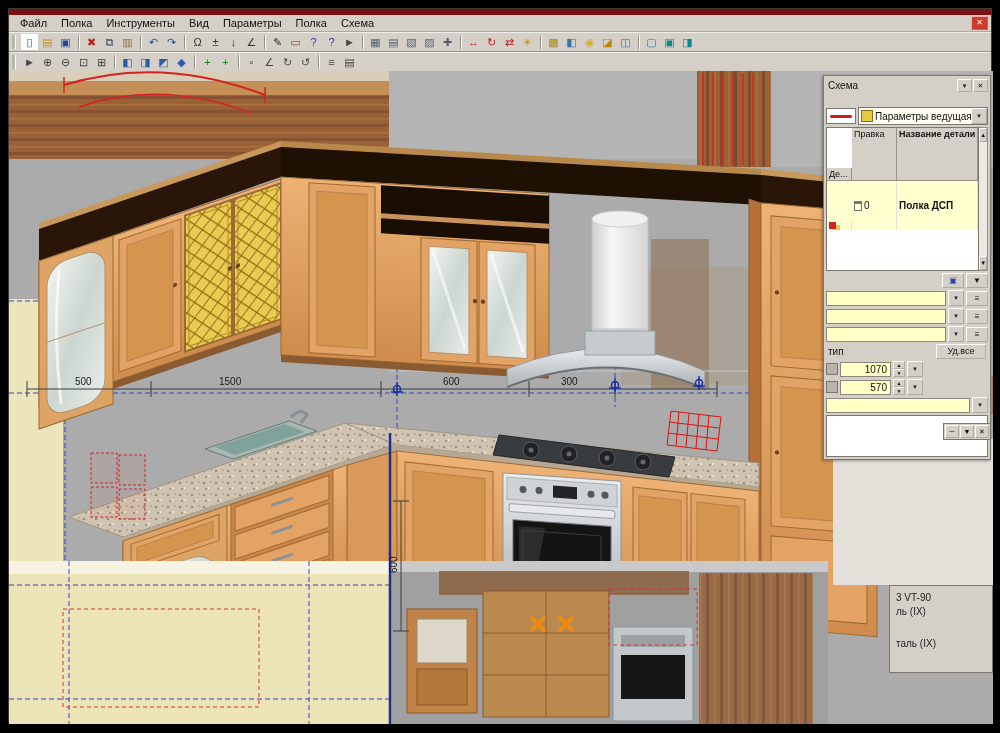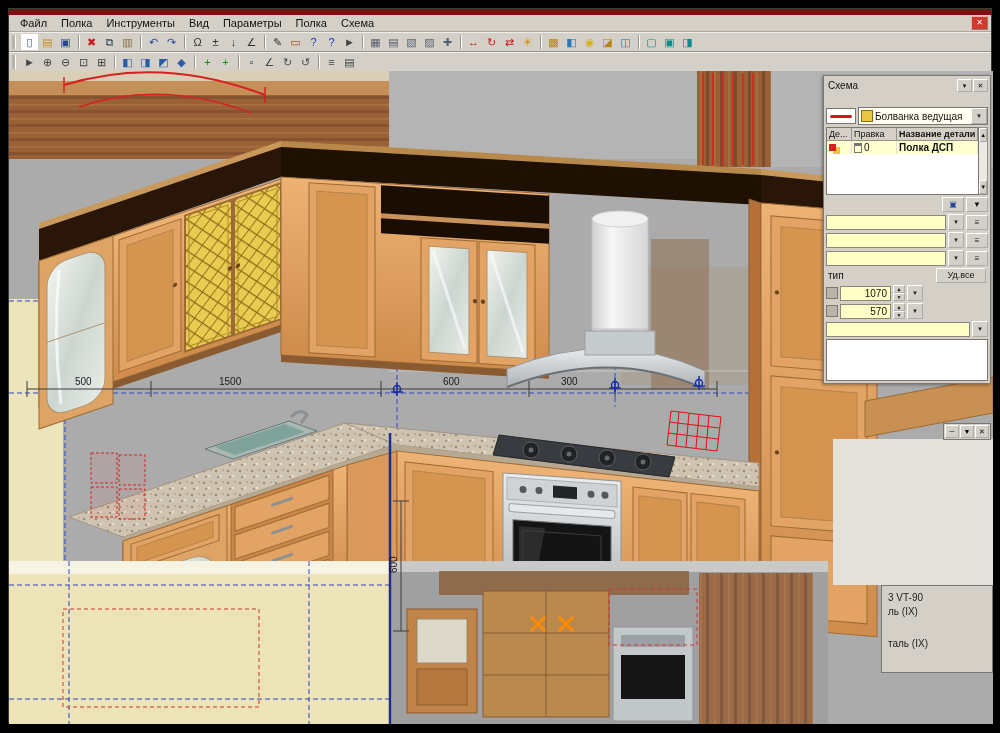--- a/index.html
+++ b/index.html
@@ -62,21 +62,21 @@
     font-size:6px; line-height:14px; text-align:center; color:#222;
   }
   .rp-tablewrap { display:flex; }
   .rp-table { flex:1; border:1px solid #7b776f; background:#fff; }
   .tr { display:flex; }
   .th {
     background:#d4d0c8; border-right:1px solid #989388; border-bottom:1px solid #989388;
     font-size:9px; padding:1px 2px; white-space:nowrap; overflow:hidden;
   }
   .td { padding:1px 2px; font-size:10px; display:flex; align-items:center; gap:2px; border-right:1px solid #e4e0d6; white-space:nowrap; overflow:hidden; }
-  .c1 { width:20px; flex:none; } .c2 { width:40px; flex:none; } .c3 { flex:1;font-weight:bold; }
+  .c1 { width:20px; flex:none;margin-top:40px; } .c2 { width:40px; flex:none; } .c3 { flex:1;font-weight:bold; }
   .data-row { background:#ffffd0; }
   .empty-rows { height:40px; background:#fff; }
   .row-icon { width:7px; height:7px; background:#d42222; box-shadow:4px 3px 0 #e8c840; margin-right:4px; }
   .clamp-icon { width:6px; height:6px; border:1px solid #777; border-top-width:3px; }
   .vscroll {
     width:13px; background:#ece9e2; border:1px solid #989388; border-left:none;
     display:flex; flex-direction:column; justify-content:space-between;
   }
   .sc-btn { height:12px; font-size:6px; line-height:12px; text-align:center; background:#d4d0c8; border:1px outset #fff; }
   .rp-btn {
@@ -93,21 +93,21 @@
   .labels { justify-content:space-between; padding:0 2px; }
   .rp-list { height:40px; background:#fff; border:1px solid #7b776f; margin-top:2px; }
 
   .mini-toolbar {
     position:absolute; right:2px; top:352px; display:flex; gap:1px;
     background:#d4d0c8; border:1px solid #7b776f; padding:1px;
   }
   .mt-btn { width:12px; height:11px; font-size:7px; line-height:11px; text-align:center; background:#d4d0c8; border:1px outset #fff; }
 
   .floating-panel {
-    position:absolute; right:0; top:514px; width:112px; height:88px;
+    position:absolute; right:0; top:514px; width:104px; height:88px;
     background:#d4d0c8; border:1px solid #7b776f; box-sizing:border-box;
     font-size:10px; padding:5px 6px; color:#222;
   }
   .floating-panel div { line-height:14px; white-space:nowrap; }
   .floating-panel .gap { margin-top:18px; }
 </style>
 </head>
 <body>
 
 <div class="window">
@@ -521,21 +521,21 @@
         <span class="rp-title">Схема</span>
         <span class="rp-hbtn">▾</span>
         <span class="rp-hbtn">✕</span>
       </div>
       <div class="rp-row">
         <span class="swatch">
             <span class="swatch-line"></span>
           </span>
         <div class="combo" style="flex:1">
           <span class="combo-icon"></span>
-          <span class="combo-text">Болванка ведущая</span>
+          <span class="combo-text">Параметры ведущая</span>
           <span class="drop-btn">▼</span>
         </div>
       </div>
       <div class="rp-tablewrap">
         <div class="rp-table">
           <div class="tr">
             <span class="th c1">Де...</span>
             <span class="th c2">Правка</span>
             <span class="th c3">Название детали</span>
           </div>

